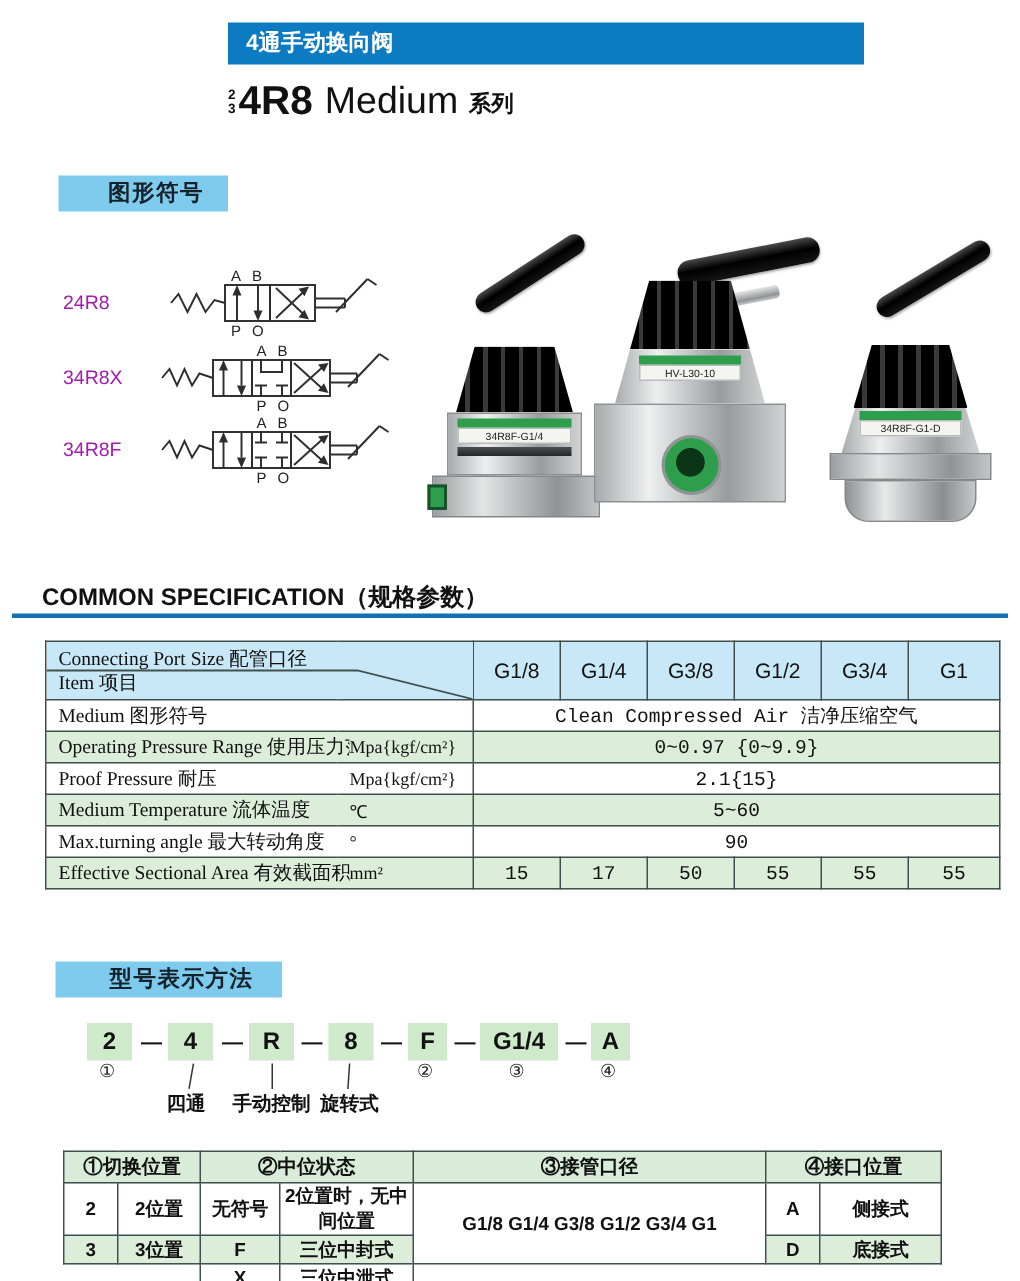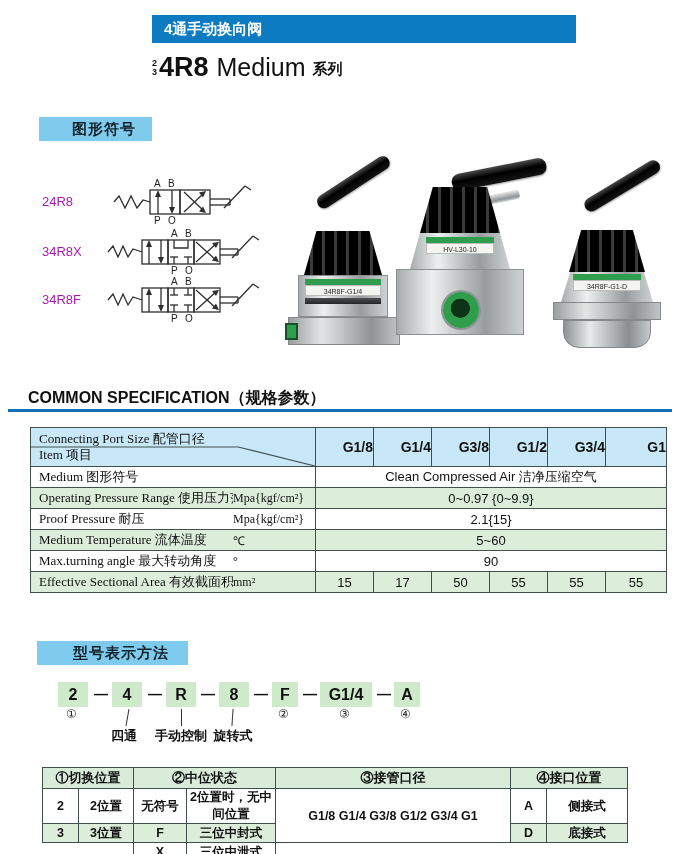--- a/index.html
+++ b/index.html
@@ -62,27 +62,27 @@
   #spec-title{position:absolute;left:28px;top:388px;font-size:16px;font-weight:bold;}
   #spec-rule{position:absolute;left:8px;top:409px;width:664px;height:3px;background:#1470b5;}
   #spec-table{position:absolute;left:30px;top:427px;width:636px;border-collapse:collapse;
     table-layout:fixed;}
   #spec-table td{border:1px solid #40504f;padding:0;}
   .corner{background:#c9e8f7;position:relative;height:38px;}
   .corner-line{position:absolute;left:8px;font-family:"Liberation Serif",serif;font-size:13px;color:#111;}
   .corner-top{top:2px;}
   .corner-bot{bottom:2px;}
   .corner svg{position:absolute;left:0;top:0;width:100%;height:100%;}
-  .port-h{background:#c9e8f7;text-align:right;font-weight:bold;font-size:14px;}
+  .port-h{background:#c9e8f7;text-align:center;font-weight:normal;font-size:14px;}
   .row-g td{background:#dcedda;}
   .item-cell{height:20px;}
   .item-flex{display:flex;align-items:center;height:100%;font-family:"Liberation Serif",serif;font-size:13px;}
   .i-name{flex:0 0 194px;padding-left:8px;white-space:nowrap;overflow:hidden;}
   .i-unit{font-size:12px;white-space:nowrap;}
-  .val{text-align:center;font-size:13px;font-family:Liberation Sans, sans-serif;}
+  .val{text-align:center;font-size:13px;font-family:Liberation Mono, monospace;}
 
   
   .mc-block{position:absolute;top:682px;height:25px;background:#cfe9cb;font-weight:bold;
     font-size:16px;text-align:center;line-height:25px;}
   .mc-dash{position:absolute;top:682px;height:25px;line-height:25px;font-weight:bold;font-size:14px;}
   .mc-circle{position:absolute;top:707px;font-size:12px;color:#222;}
   .mc-line{position:absolute;width:1px;height:17px;background:#333;top:709px;}
   .mc-callout{position:absolute;top:727px;font-size:13px;font-weight:bold;transform:translateX(-50%);white-space:nowrap;}
 
   

